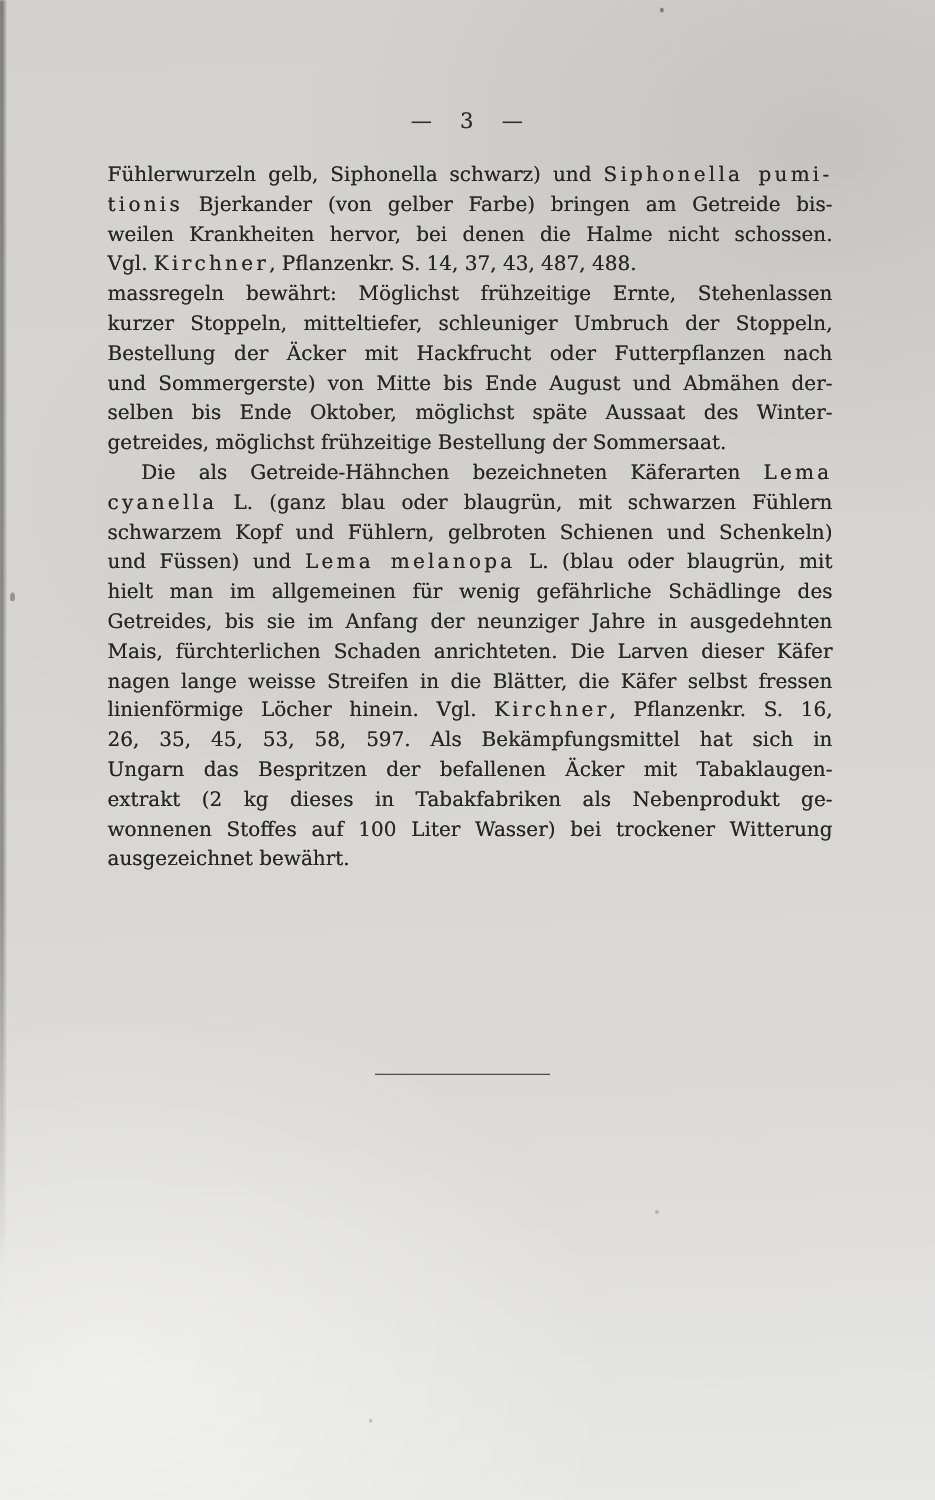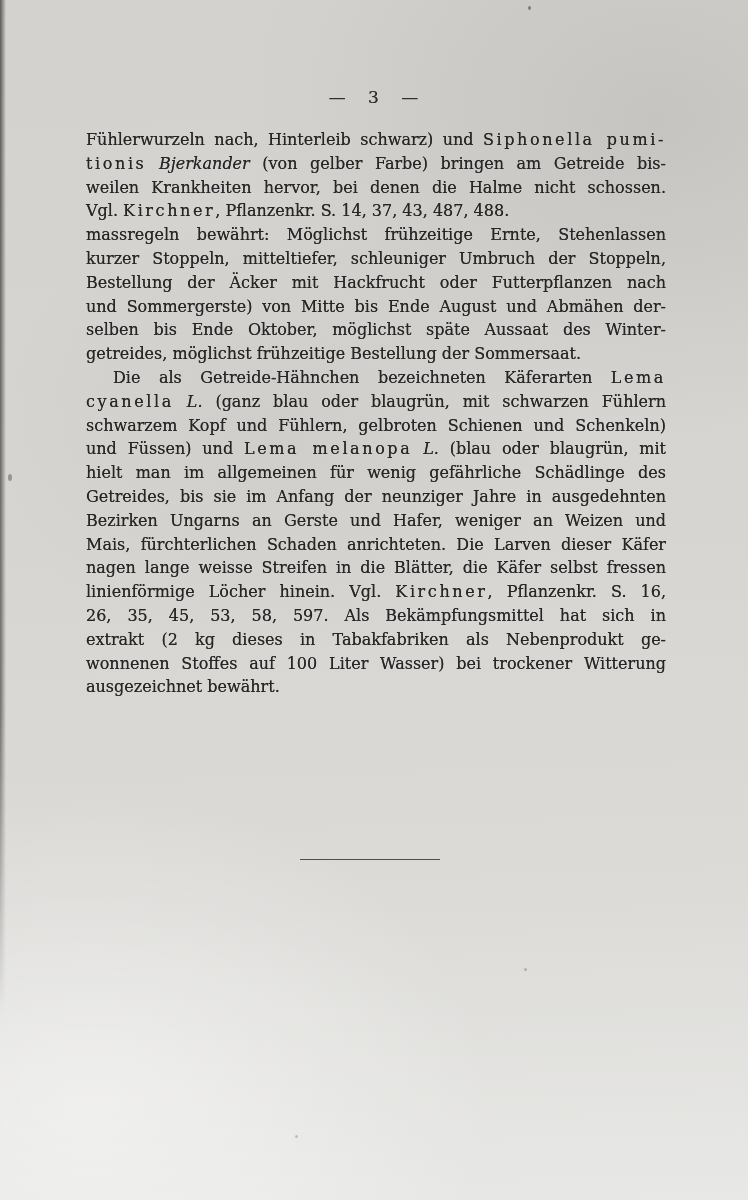--- a/index.html
+++ b/index.html
@@ -58,21 +58,21 @@
     text-align-last: justify;
     overflow: visible;
   }
   .line.last {
     text-align-last: left;
   }
   .line.indent {
     text-indent: 27px;
   }
   .seg-spaced { letter-spacing: 2.6px; }
-  .seg-italic { font-style: italic; }
+  .seg-italic { }
   .divider {
     position: absolute;
     left: 300px; top: 859px;
     width: 140px; height: 1px;
     background: #4e4e4e;
   }
   .speck { position: absolute; border-radius: 50%; }
   .speck.s1 { left: 528px; top: 6px;  width: 3px; height: 4px; background: rgba(60,60,60,0.55); }
   .speck.s2 { left: 8px;  top: 474px; width: 4px; height: 7px; background: rgba(70,70,70,0.45); }
   .speck.s3 { left: 524px; top: 968px; width: 3px; height: 3px; background: rgba(90,90,90,0.35); }
@@ -81,45 +81,45 @@
 </head>
 <body>
 
 <div class="page">
   <div class="edge-shadow-left"></div>
 
   <div class="pagehead">— 3 —</div>
 
   <div class="textblock">
       <div class="paragraph">
-        <div class="line"><span class="seg">Fühlerwurzeln nach, Hinterleib schwarz) und </span><span class="seg seg-spaced">Siphonella pumi-</span></div>
+        <div class="line"><span class="seg">Fühlerwurzeln gelb, Siphonella schwarz) und </span><span class="seg seg-spaced">Siphonella pumi-</span></div>
         <div class="line"><span class="seg seg-spaced">tionis</span><span class="seg"> </span><span class="seg seg-italic">Bjerkander</span><span class="seg"> (von gelber Farbe) bringen am Getreide bis-</span></div>
         <div class="line"><span class="seg">weilen Krankheiten hervor, bei denen die Halme nicht schossen.</span></div>
         <div class="line last"><span class="seg">Vgl. </span><span class="seg seg-spaced">Kirchner</span><span class="seg">, Pflanzenkr. S. 14, 37, 43, 487, 488.</span></div>
       </div>
       <div class="paragraph">
         <div class="line"><span class="seg">massregeln bewährt: Möglichst frühzeitige Ernte, Stehenlassen</span></div>
         <div class="line"><span class="seg">kurzer Stoppeln, mitteltiefer, schleuniger Umbruch der Stoppeln,</span></div>
         <div class="line"><span class="seg">Bestellung der Äcker mit Hackfrucht oder Futterpflanzen nach</span></div>
         <div class="line"><span class="seg">und Sommergerste) von Mitte bis Ende August und Abmähen der-</span></div>
         <div class="line"><span class="seg">selben bis Ende Oktober, möglichst späte Aussaat des Winter-</span></div>
         <div class="line last"><span class="seg">getreides, möglichst frühzeitige Bestellung der Sommersaat.</span></div>
       </div>
       <div class="paragraph">
         <div class="line indent"><span class="seg">Die als Getreide-Hähnchen bezeichneten Käferarten </span><span class="seg seg-spaced">Lema</span></div>
         <div class="line"><span class="seg seg-spaced">cyanella</span><span class="seg"> </span><span class="seg seg-italic">L.</span><span class="seg"> (ganz blau oder blaugrün, mit schwarzen Fühlern</span></div>
         <div class="line"><span class="seg">schwarzem Kopf und Fühlern, gelbroten Schienen und Schenkeln)</span></div>
         <div class="line"><span class="seg">und Füssen) und </span><span class="seg seg-spaced">Lema melanopa</span><span class="seg"> </span><span class="seg seg-italic">L.</span><span class="seg"> (blau oder blaugrün, mit</span></div>
         <div class="line"><span class="seg">hielt man im allgemeinen für wenig gefährliche Schädlinge des</span></div>
         <div class="line"><span class="seg">Getreides, bis sie im Anfang der neunziger Jahre in ausgedehnten</span></div>
-        <div class="line"><span class="seg">Bezirken Ungarns an Gerste und Hafer, weniger an Weizen und</span></div>
         <div class="line"><span class="seg">Mais, fürchterlichen Schaden anrichteten. Die Larven dieser Käfer</span></div>
         <div class="line"><span class="seg">nagen lange weisse Streifen in die Blätter, die Käfer selbst fressen</span></div>
         <div class="line"><span class="seg">linienförmige Löcher hinein. Vgl. </span><span class="seg seg-spaced">Kirchner</span><span class="seg">, Pflanzenkr. S. 16,</span></div>
         <div class="line"><span class="seg">26, 35, 45, 53, 58, 597.  Als Bekämpfungsmittel hat sich in</span></div>
+        <div class="line"><span class="seg">Ungarn das Bespritzen der befallenen Äcker mit Tabaklaugen-</span></div>
         <div class="line"><span class="seg">extrakt (2 kg dieses in Tabakfabriken als Nebenprodukt ge-</span></div>
         <div class="line"><span class="seg">wonnenen Stoffes auf 100 Liter Wasser) bei trockener Witterung</span></div>
         <div class="line last"><span class="seg">ausgezeichnet bewährt.</span></div>
       </div>
     </div>
 
   <div class="divider"></div>
 
   <div class="speck s1"></div>
   <div class="speck s2"></div>

